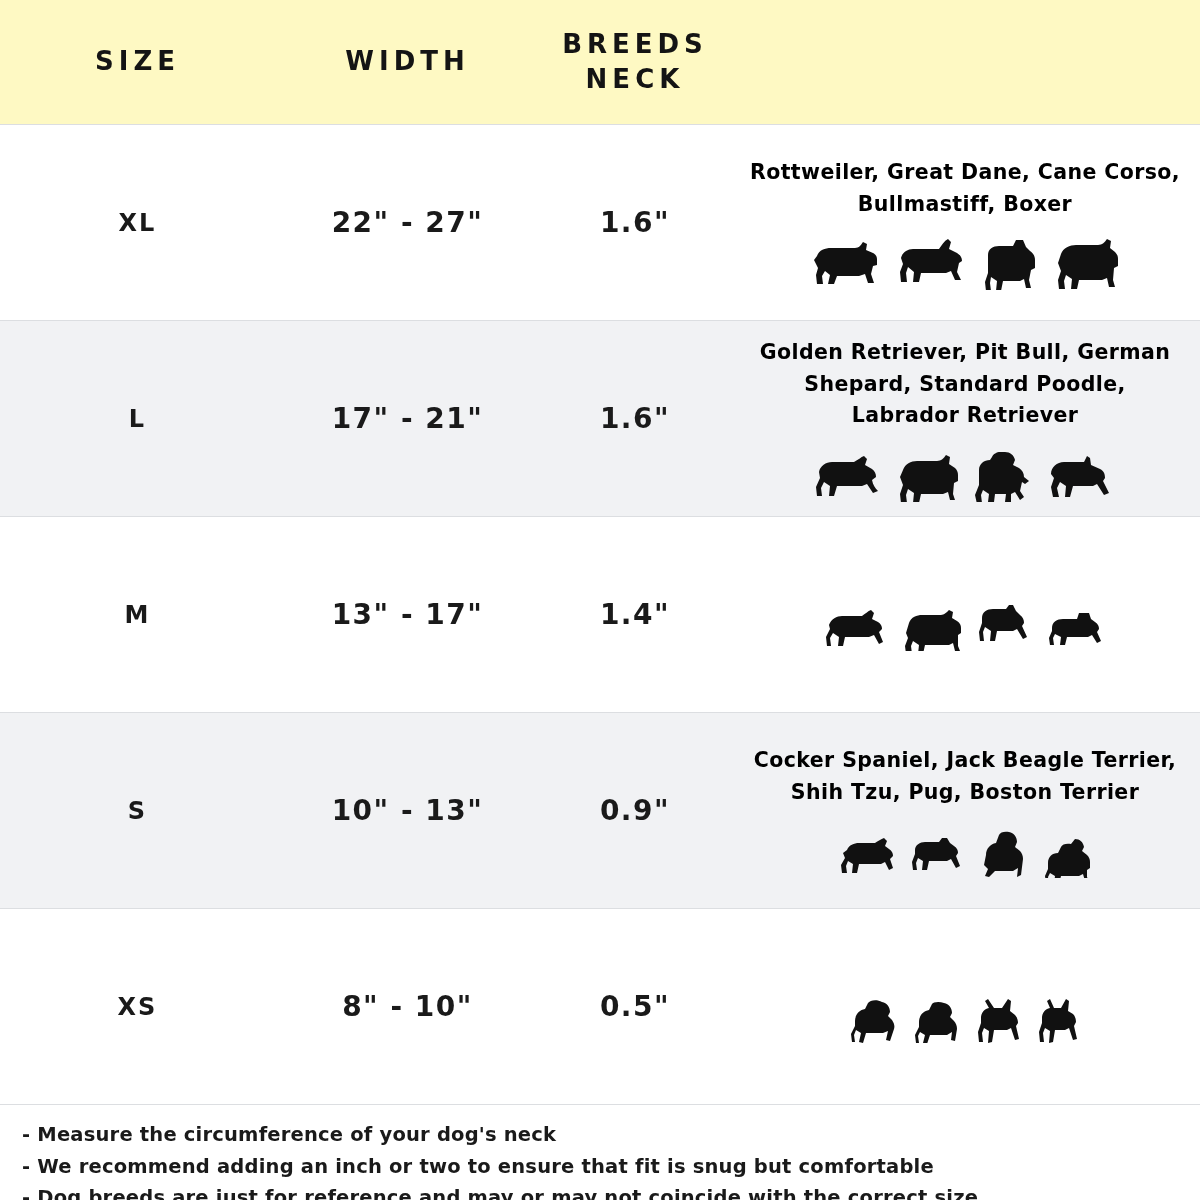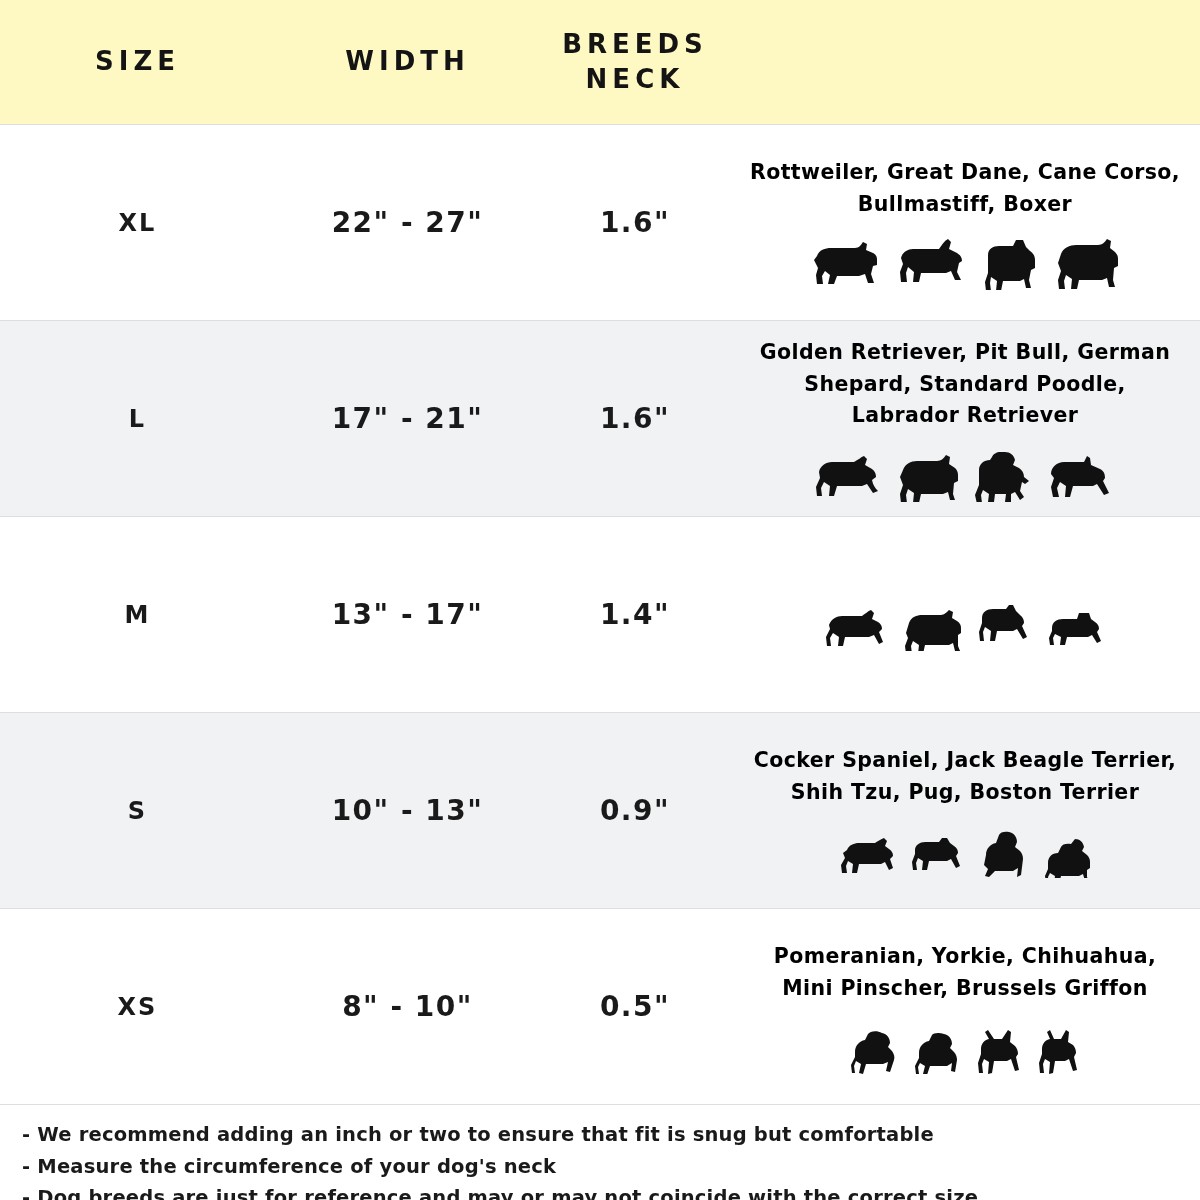--- a/index.html
+++ b/index.html
@@ -244,37 +244,36 @@
     <div class="cell col-size">
       <span class="size-label">XS</span>
     </div>
     <div class="cell col-neck">
       <span class="measure">8" - 10"</span>
     </div>
     <div class="cell col-width">
       <span class="measure">0.5"</span>
     </div>
     <div class="cell breeds-cell col-breeds">
-      <div class="breeds-text">Pomeranian, Yorkie, Chihuahua, Mini Pinscher, Brussels Griffon</div>
       <div class="silhouettes">
         <svg width="52" height="44" viewBox="0 0 52 44">
             <path fill="#111" d="M34 3c5 1 8 5 8 10l-2 4 4 4c2 3 3 6 2 9l-4 12-4-1 2-9-5 2H18l-3 10-4-1 2-9-5-3-2 5 1 7H4l-1-8 4-8v-5c0-6 4-11 10-12l3-6c2-3 9-4 14-1z"></path>
           </svg>
         <svg width="48" height="42" viewBox="0 0 48 42">
             <path fill="#111" d="M30 2c5 1 8 5 8 10l-2 4 4 4c2 2 3 5 3 8l-2 12-4-1 1-8-5 3H16l-3 9-4-1 2-8-5-3-2 4 1 7H2l-1-8 4-8v-5c0-6 4-11 10-12l3-6c1-2 7-3 12-1z"></path>
           </svg>
         <svg width="46" height="46" viewBox="0 0 46 46">
             <path fill="#111" d="M12 2l6 9h8l6-9 3 2-1 10 5 4c2 2 3 5 3 8l-2 3 3 13-4 1-4-12-4 2H18l-2 12-4 1 1-12-5-3-2 5 1 9H3l-1-10 3-9v-5c0-5 3-9 8-10L9 4z"></path>
           </svg>
         <svg width="46" height="46" viewBox="0 0 46 46">
             <path fill="#111" d="M14 2l4 9h7l5-9 3 2-1 10 5 3c2 2 3 5 3 8l-2 4 3 13-4 1-4-12-4 2H19l-2 12-4 1 1-12-5-3-2 5 1 9H4l-1-10 3-9v-5c0-5 3-9 8-10l-3-7z"></path>
           </svg>
       </div>
     </div>
   </div>
 
   <div class="notes">
+    <div class="note">- Measure the circumference of your dog's neck</div>
     <div class="note">- We recommend adding an inch or two to ensure that fit is snug but comfortable</div>
-    <div class="note">- Measure the circumference of your dog's neck</div>
     <div class="note">- Dog breeds are just for reference and may or may not coincide with the correct size</div>
   </div>
 
 </div>
 
 </body></html>

